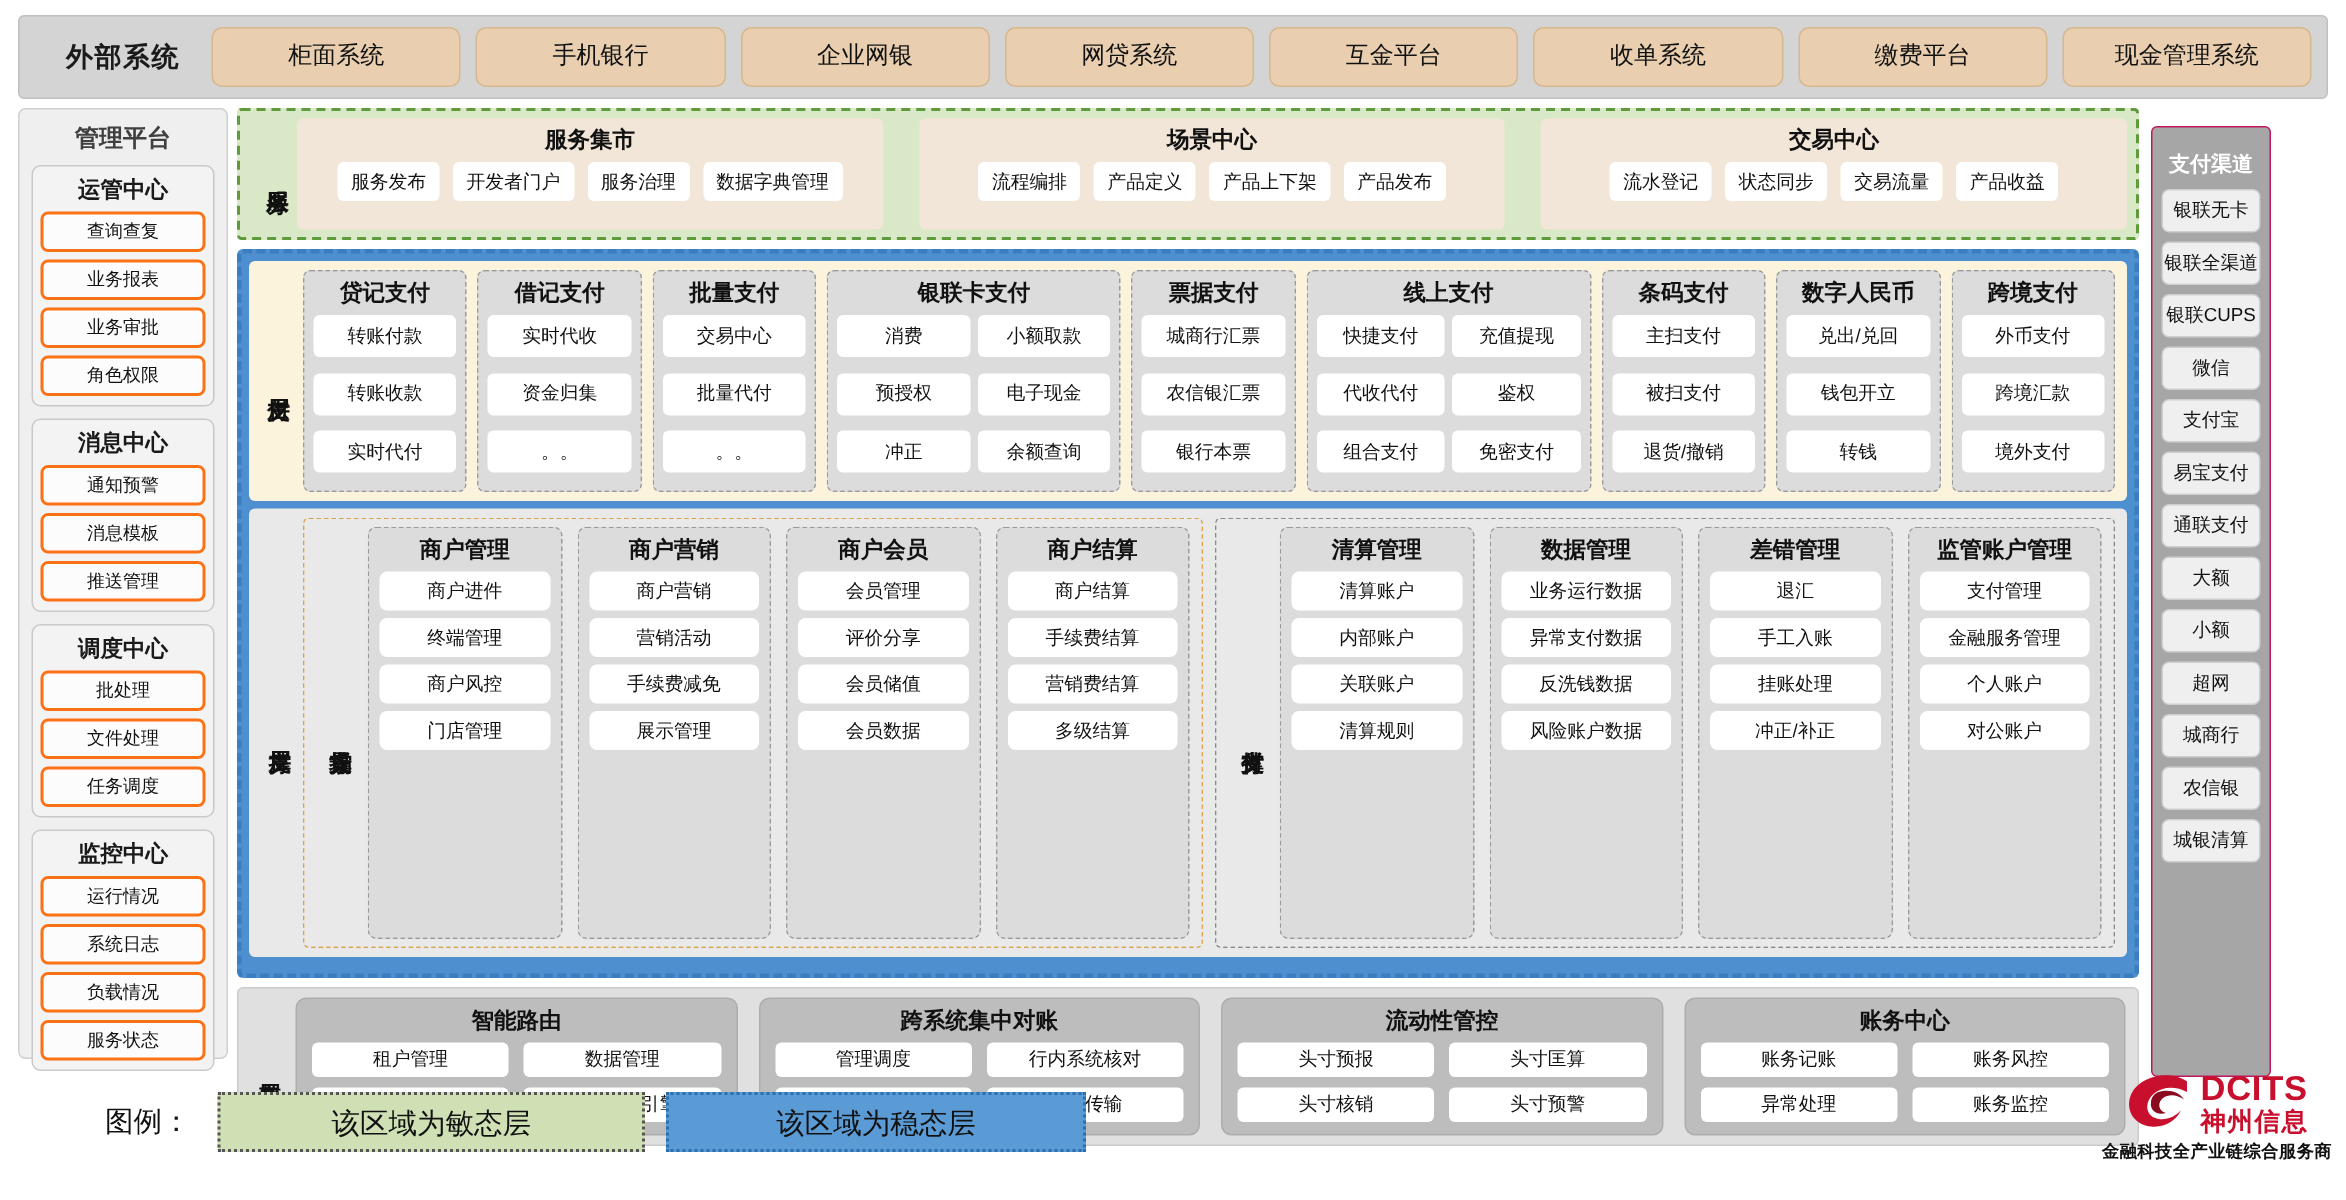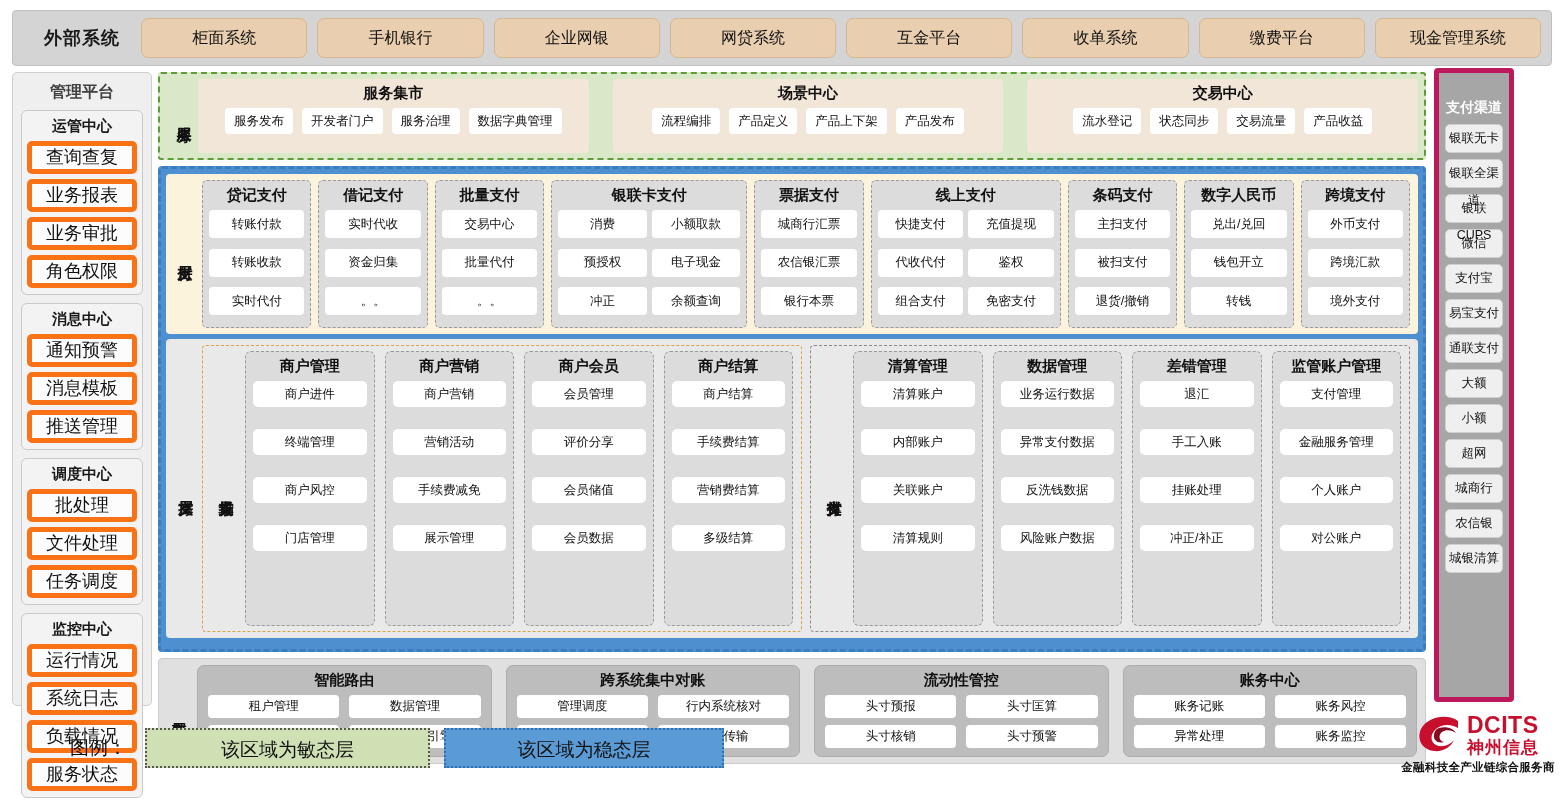--- a/index.html
+++ b/index.html
@@ -38,30 +38,30 @@
   }
   .left-title{
     text-align:center;font-size:16px;font-weight:bold;margin:3px 0 7px 0;color:#404040;
   }
   .grp{
     border:1px solid #c9c9c9;border-radius:6px;background:#f3f3f3;
     padding:4px 5px 6px 5px;margin-bottom:8px;
   }
   .grp-title{text-align:center;font-size:15px;font-weight:bold;margin:2px 0 5px 0;color:#1a1a1a;}
   .grp-item{
-    background:#fcfcfc;border:5px solid #f97316;border-radius:5px;
-    height:23px;line-height:23px;text-align:center;font-size:18px;margin-bottom:5px;color:#111;
+    background:#fcfcfc;border:2px solid #f97316;border-radius:5px;
+    height:23px;line-height:23px;text-align:center;font-size:12px;margin-bottom:5px;color:#111;
   }
   .grp-item:last-child{margin-bottom:0;}
 
   
   .right-panel{
-    position:absolute;left:1434px;top:68px;width:80px;height:634px;
-    background:#a6a6a6;border:5px solid #be185d;border-radius:4px;
-    box-sizing:border-box;padding:23px 6px;
+    position:absolute;left:1434px;top:84px;width:80px;height:634px;
+    background:#a6a6a6;border:1px solid #be185d;border-radius:4px;
+    box-sizing:border-box;padding:13px 6px;
   }
   .right-title{
     text-align:center;font-size:14px;font-weight:bold;color:#fff;margin:3px 0 7px 0;
   }
   .ch-item{
     background:#efefef;border:1px solid #cfcfcf;border-radius:5px;
     height:27px;line-height:27px;text-align:center;font-size:12.5px;margin-bottom:6px;color:#111;
   }
 
   
@@ -145,21 +145,21 @@
     line-height:1.35;color:#111;margin:0 8px 0 4px;
   }
   .zone-cols{flex:1;display:flex;gap:10px;}
   .zone-col{
     flex:1;background:#dcdcdc;border:1.5px dashed #9a9a9a;border-radius:6px;
     box-sizing:border-box;padding:3px 7px 7px 7px;display:flex;flex-direction:column;
   }
   .zone-col-title{text-align:center;font-size:15px;font-weight:bold;margin:2px 0 5px 0;color:#111;white-space:nowrap;}
   .zone-cell{
     background:#fff;border-radius:5px;height:26px;line-height:26px;text-align:center;
-    font-size:12.5px;color:#111;margin-bottom:22px;white-space:nowrap;
+    font-size:12.5px;color:#111;margin-bottom:5px;white-space:nowrap;
   }
   .zone-cell:last-child{margin-bottom:0;}
 
   
   .int-layer{
     position:absolute;left:0;top:586px;width:1268px;height:106px;
     background:#e0e0e0;border:1px solid #cbcbcb;border-radius:4px;
     box-sizing:border-box;display:flex;align-items:stretch;padding:6px 8px;
   }
   .int-vlabel{

